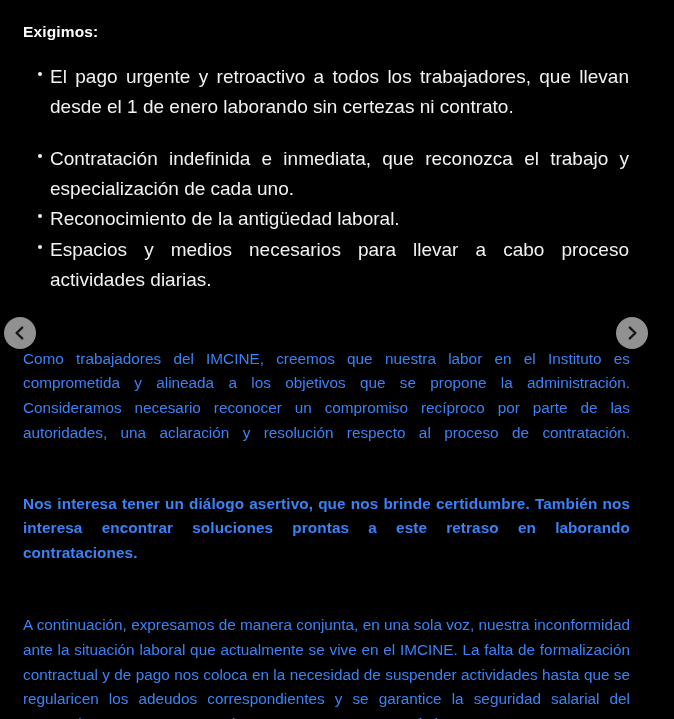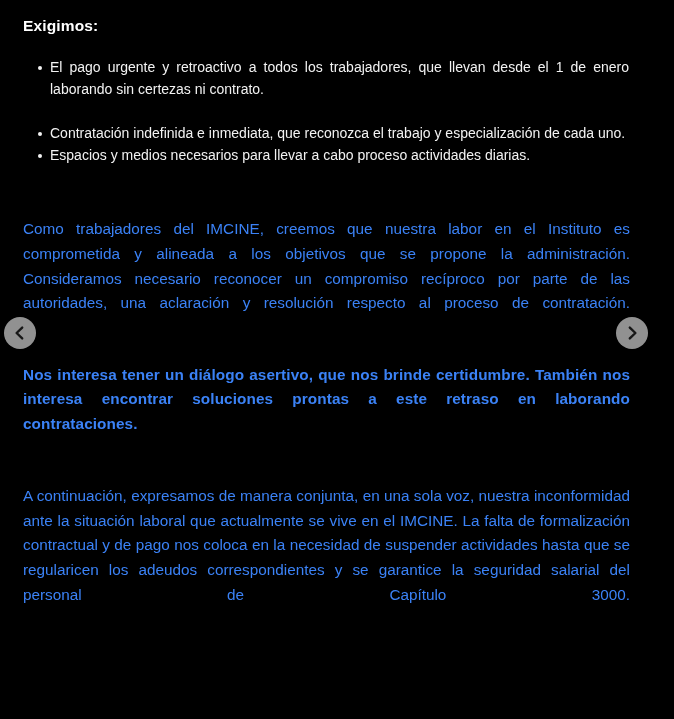--- a/index.html
+++ b/index.html
@@ -13,21 +13,21 @@
     background: #000000;
     font-family: "Liberation Sans", sans-serif;
     overflow: hidden;
   }
   #slide {
     position: relative;
     width: 652px;
     height: 719px;
     background: #000000;
     box-sizing: border-box;
-    padding: 12px 22px 0 23px;
+    padding: 18px 22px 0 23px;
   }
   .heading {
     color: #ffffff;
     font-size: 15.5px;
     font-weight: bold;
     line-height: 1.35;
     margin: 0;
     letter-spacing: 0.15px;
   }
   .heading-1 { margin-top: 4px; }
@@ -37,21 +37,21 @@
     list-style: none;
     margin: 0;
     padding: 0;
   }
   ul.bullets.first  { margin-top: 19px; }
   ul.bullets.second { margin-top: 21px; }
 
   ul.bullets li {
     position: relative;
     color: #f2f2f2;
-    font-size: 14px;
+    font-size: 19px;
     line-height: 1.60;
     padding-left: 27px;
     margin: 0 0 0 0;
     text-align: justify;
     text-justify: inter-word;
     padding-right: 1px;
   }
   ul.bullets li::before {
     content: "";
     position: absolute;
@@ -116,20 +116,21 @@
 
   <h2 class="heading heading-1">Exigimos:</h2>
 
   <ul class="bullets first">
     <li>El pago urgente y retroactivo a todos los trabajadores, que llevan desde el 1 de enero laborando sin certezas ni contrato.</li>
   </ul>
 
 
   <ul class="bullets second">
     <li>Contratación indefinida e inmediata, que reconozca el trabajo y especialización de cada uno.</li>
+    <li>Reconocimiento de la antigüedad laboral.</li>
     <li>Espacios y medios necesarios para llevar a cabo proceso actividades diarias.</li>
   </ul>
 
   <p class="body p-intro">Como trabajadores del IMCINE, creemos que nuestra labor en el Instituto es comprometida y alineada a los objetivos que se propone la administración. Consideramos necesario reconocer un compromiso recíproco por parte de las autoridades, una aclaración y resolución respecto al proceso de contratación.</p>
 
   <p class="body p-bold">Nos interesa tener un diálogo asertivo, que nos brinde certidumbre. También nos interesa encontrar soluciones prontas a este retraso en laborando contrataciones.</p>
 
   <p class="body p-final">A continuación, expresamos de manera conjunta, en una sola voz, nuestra inconformidad ante la situación laboral que actualmente se vive en el IMCINE. La falta de formalización contractual y de pago nos coloca en la necesidad de suspender actividades hasta que se regularicen los adeudos correspondientes y se garantice la seguridad salarial del personal de Capítulo 3000.</p>
 
   <button class="nav-btn nav-prev" aria-label="Anterior">

